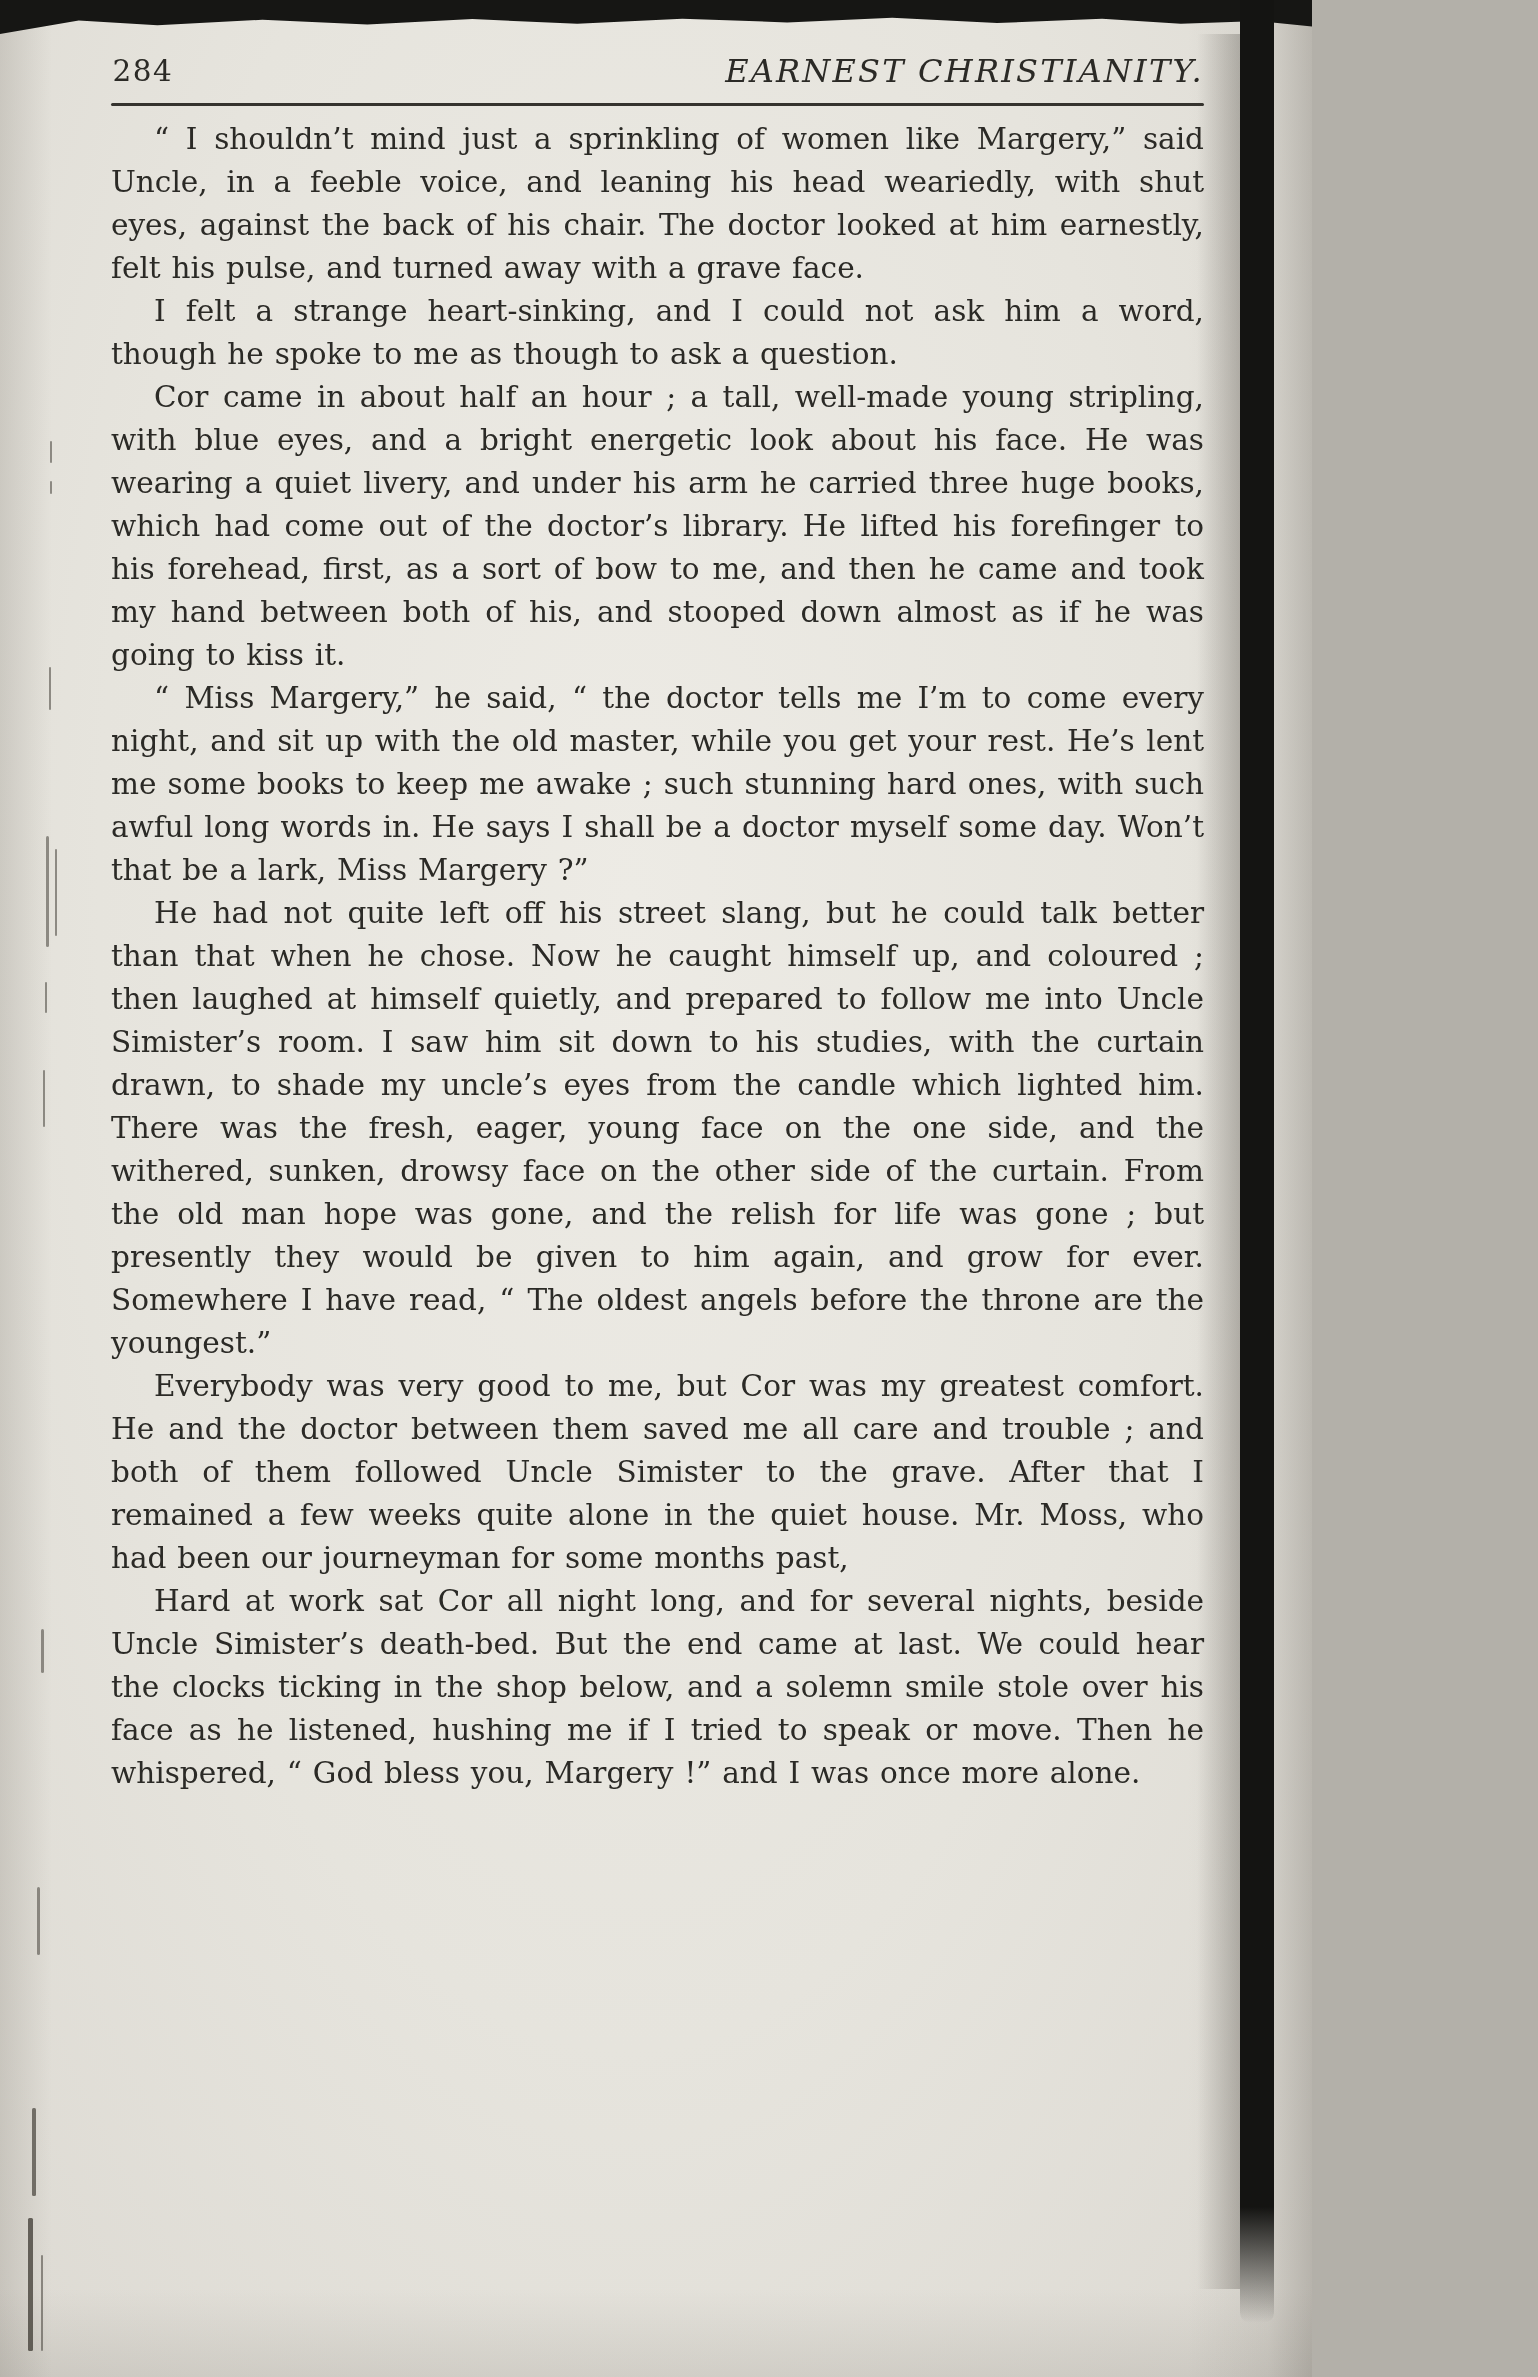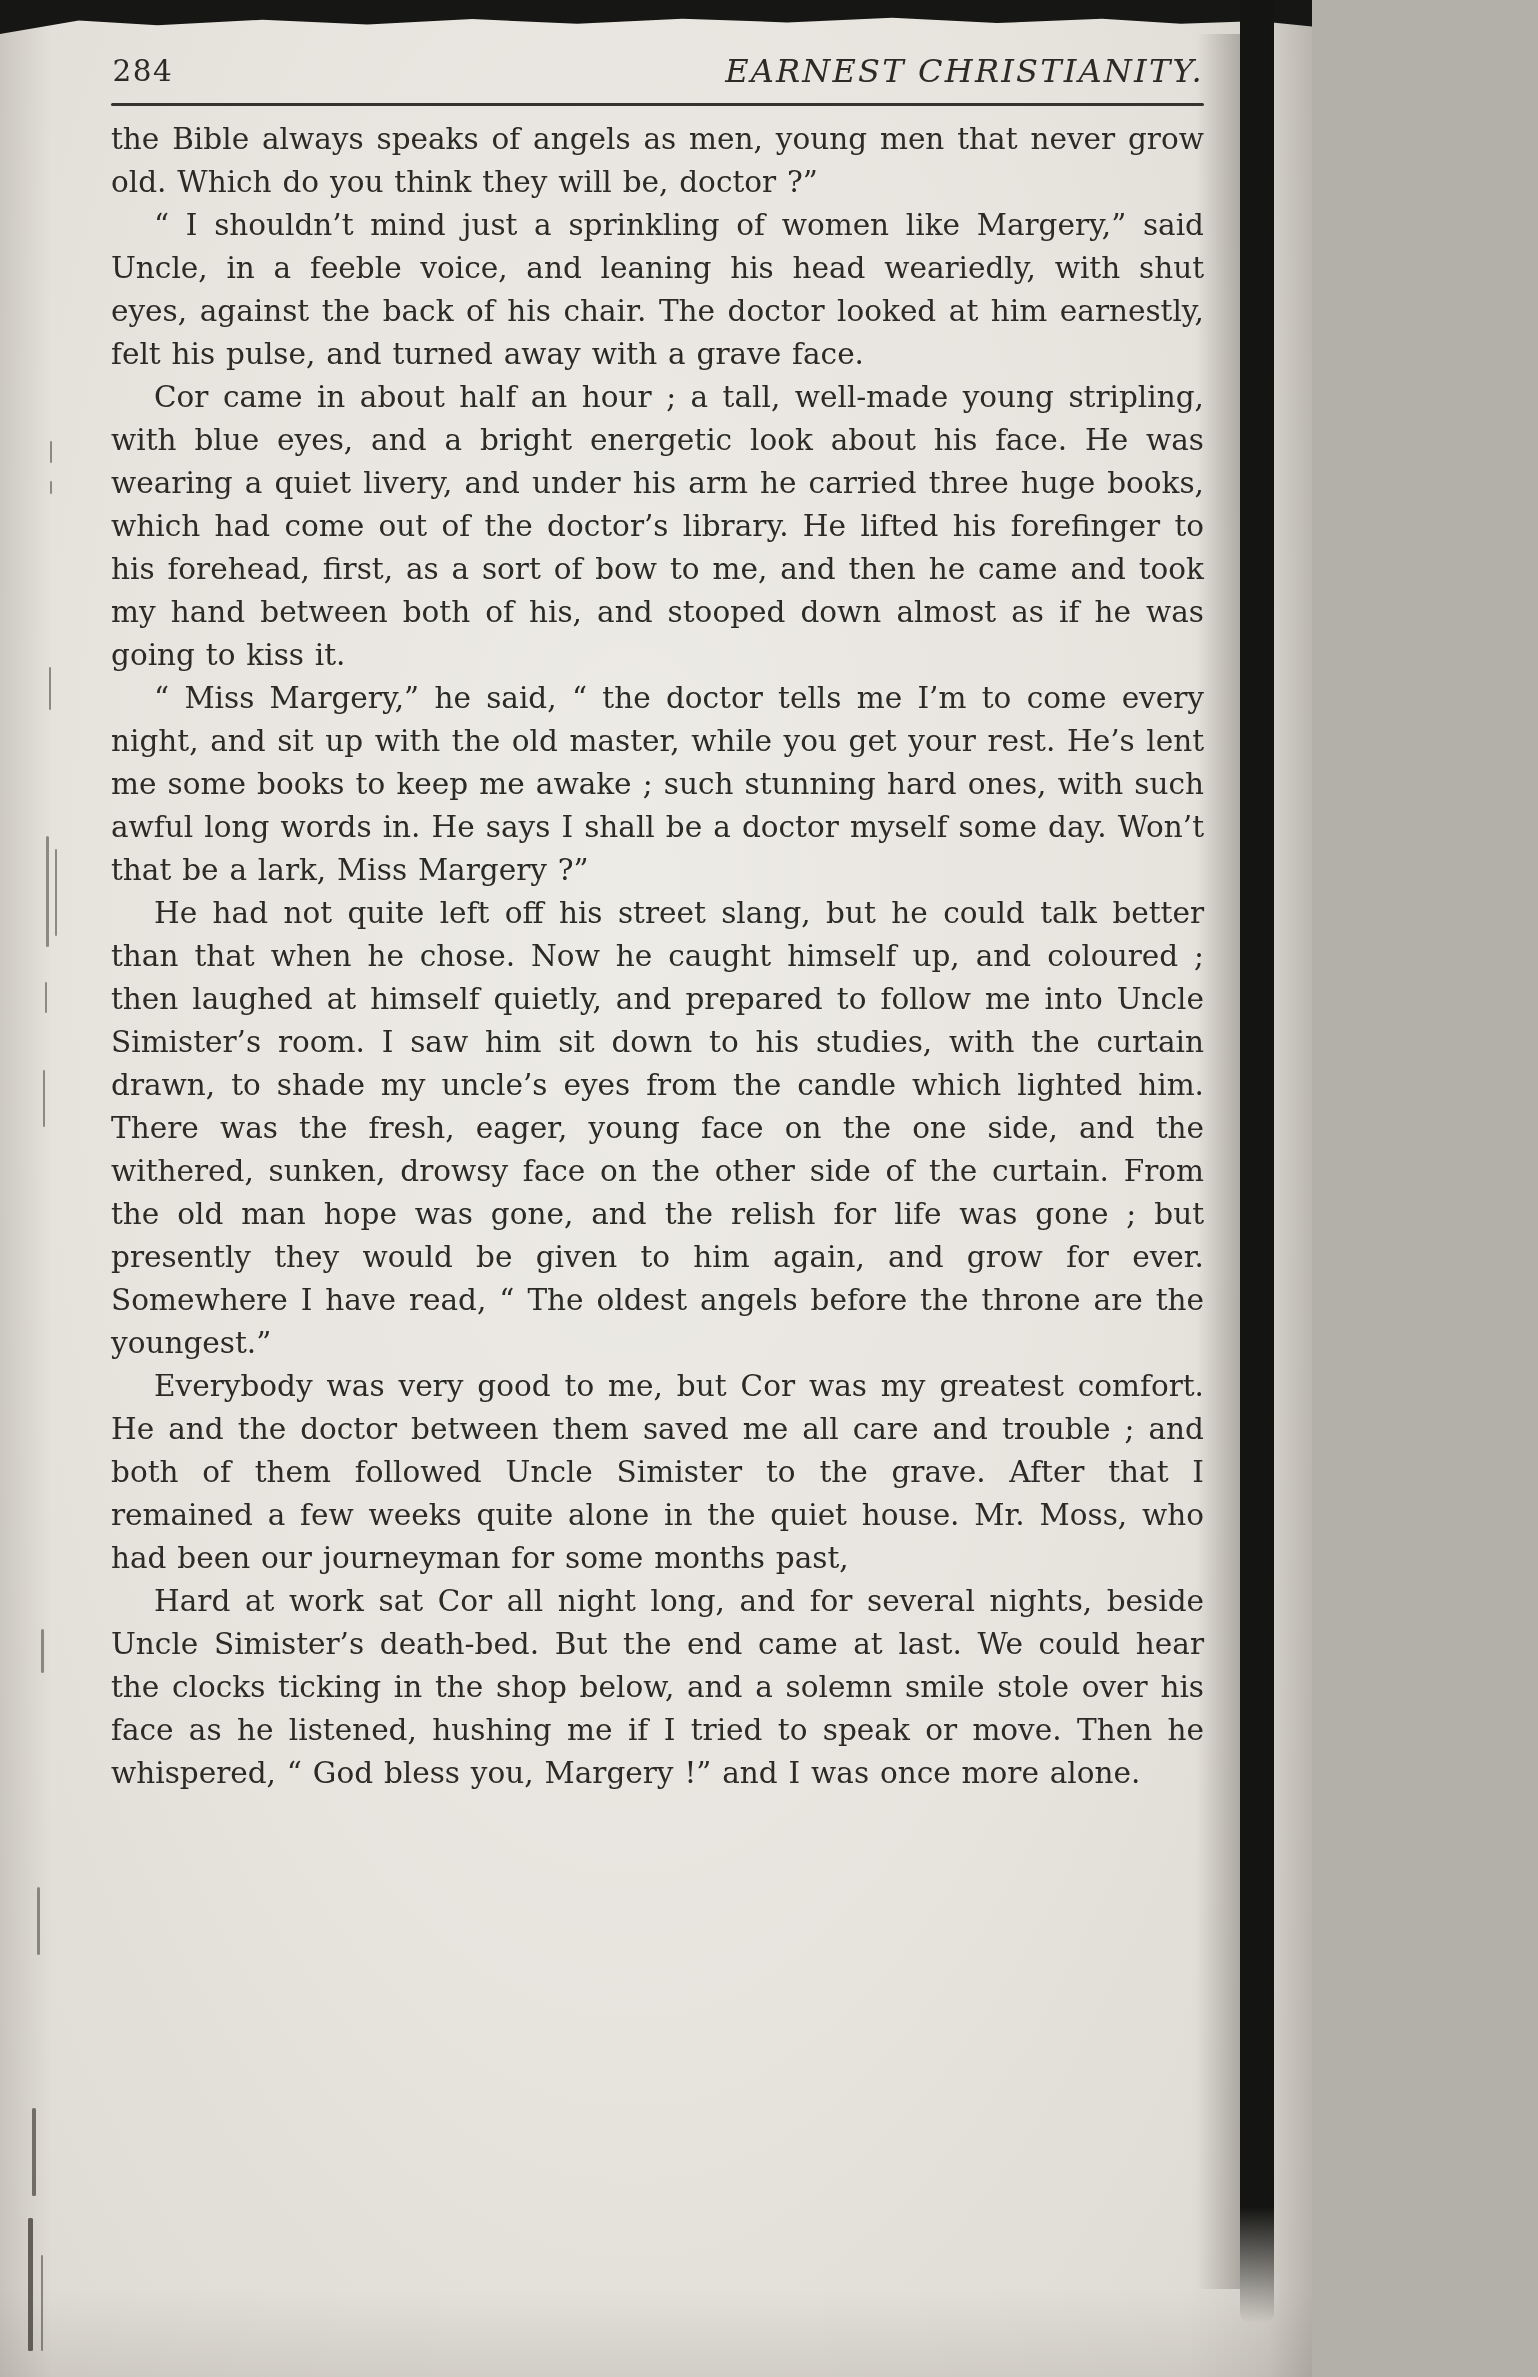--- a/index.html
+++ b/index.html
@@ -132,22 +132,22 @@
   <div class="content">
 
     <header class="page-header">
       <span class="page-number">284</span>
       <span class="running-title">EARNEST CHRISTIANITY.</span>
     </header>
 
     <div class="header-rule"></div>
 
     <main class="body-text">
-      <p class="no-indent">the Bible always speaks of angels as men, young men that never grow old. Which do you think they will be, doctor ?”</p>
       <p>“ I shouldn’t mind just a sprinkling of women like Margery,” said Uncle, in a feeble voice, and leaning his head weariedly, with shut eyes, against the back of his chair. The doctor looked at him earnestly, felt his pulse, and turned away with a grave face.</p>
+      <p>I felt a strange heart-sinking, and I could not ask him a word, though he spoke to me as though to ask a question.</p>
       <p>Cor came in about half an hour ; a tall, well-made young stripling, with blue eyes, and a bright energetic look about his face. He was wearing a quiet livery, and under his arm he carried three huge books, which had come out of the doctor’s library. He lifted his forefinger to his forehead, first, as a sort of bow to me, and then he came and took my hand between both of his, and stooped down almost as if he was going to kiss it.</p>
       <p>“ Miss Margery,” he said, “ the doctor tells me I’m to come every night, and sit up with the old master, while you get your rest. He’s lent me some books to keep me awake ; such stunning hard ones, with such awful long words in. He says I shall be a doctor myself some day. Won’t that be a lark, Miss Margery ?”</p>
       <p>He had not quite left off his street slang, but he could talk better than that when he chose. Now he caught himself up, and coloured ; then laughed at himself quietly, and prepared to follow me into Uncle Simister’s room. I saw him sit down to his studies, with the curtain drawn, to shade my uncle’s eyes from the candle which lighted him. There was the fresh, eager, young face on the one side, and the withered, sunken, drowsy face on the other side of the curtain. From the old man hope was gone, and the relish for life was gone ; but presently they would be given to him again, and grow for ever. Somewhere I have read, “ The oldest angels before the throne are the youngest.”</p>
       <p>Everybody was very good to me, but Cor was my greatest comfort. He and the doctor between them saved me all care and trouble ; and both of them followed Uncle Simister to the grave. After that I remained a few weeks quite alone in the quiet house. Mr. Moss, who had been our journeyman for some months past,</p>
       <p>Hard at work sat Cor all night long, and for several nights, beside Uncle Simister’s death-bed. But the end came at last. We could hear the clocks ticking in the shop below, and a solemn smile stole over his face as he listened, hushing me if I tried to speak or move. Then he whispered, “ God bless you, Margery !” and I was once more alone.</p>
     </main>
 
   </div>
 </div>
 

